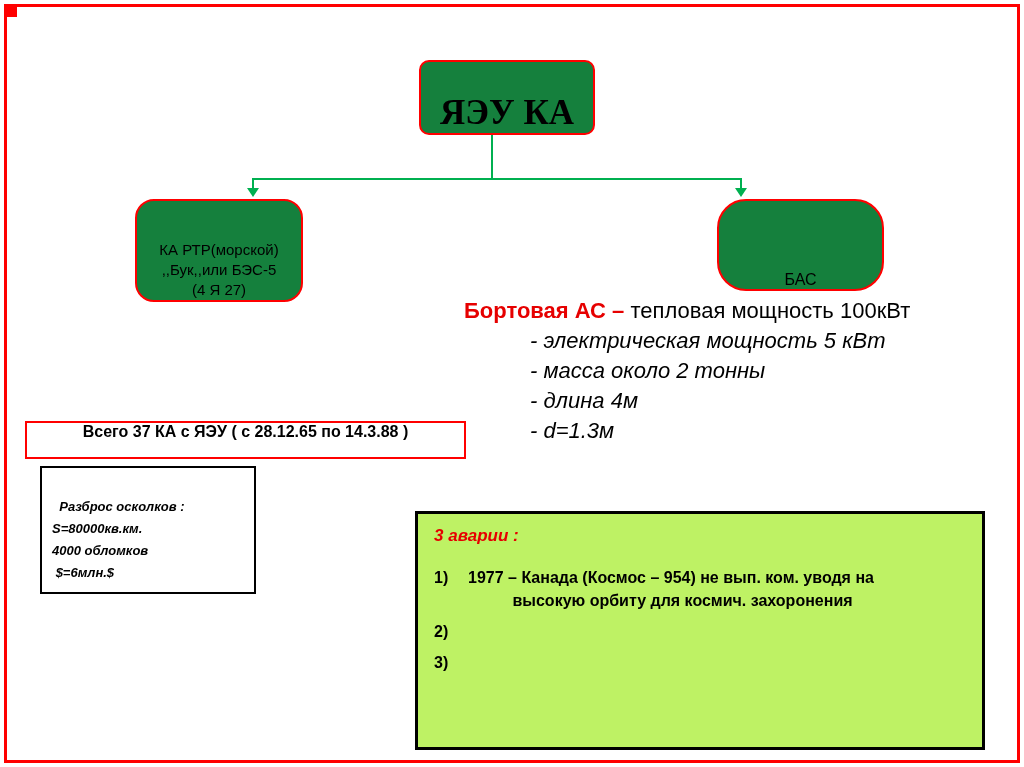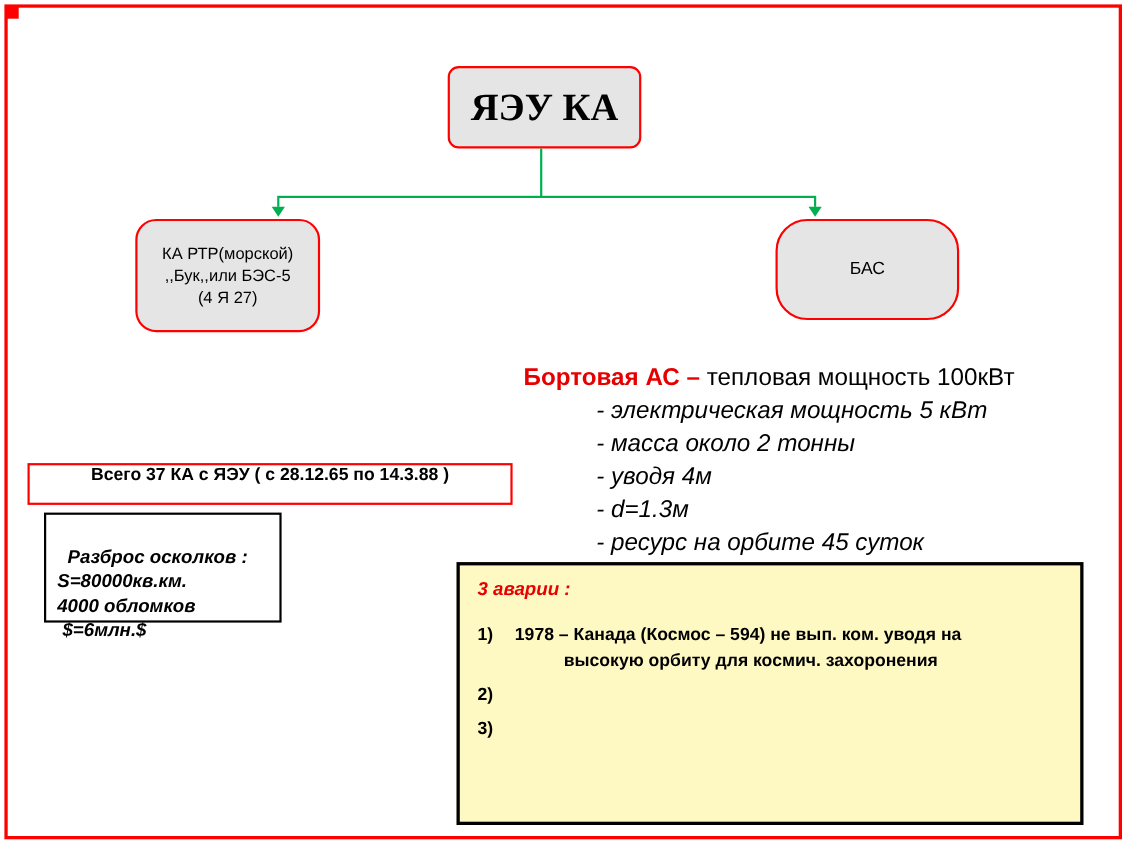--- a/index.html
+++ b/index.html
@@ -19,27 +19,28 @@
       pointer-events: none;
     }
     .corner-mark {
       position: absolute;
       left: 6px; top: 6px;
       width: 11px; height: 11px;
       background: #ff0000;
     }
     .node {
       position: absolute;
-      background: #e5e5e5;
+      background: #15803d;
       border: 2px solid #ff0000;
       display: flex;
-      align-items: center;
+      align-items: flex-end;
       justify-content: center;
       text-align: center;
       box-sizing: border-box;
+      margin-left: 12px;
     }
     .root-node {
       left: 407px; top: 60px; width: 176px; height: 75px;
       border-radius: 10px;
       font-family: "Liberation Serif", serif;
       font-weight: bold;
       font-size: 35px;
     }
     .left-node {
       left: 123px; top: 199px; width: 168px; height: 103px;
@@ -63,62 +64,61 @@
       width: 0; height: 0;
       border-left: 6px solid transparent;
       border-right: 6px solid transparent;
       border-top: 9px solid #00b050;
     }
     .arrow-left-pos  { left: 247px; top: 188px; }
     .arrow-right-pos { left: 735px; top: 188px; }
 
     .bas-details {
       position: absolute;
-      left: 464px; top: 328px;
+      left: 464px; top: 296px;
       font-size: 22px;
       line-height: 30px;
       width: 540px;
-      margin-left: 12px;
     }
     .bas-title { font-weight: bold; color: #e60000; }
     .bas-items { padding-left: 66px; font-style: italic; }
 
     .total-box {
       position: absolute;
       left: 25px; top: 421px;
       width: 441px; height: 38px;
       border: 2px solid #ff0000;
       box-sizing: border-box;
       display: flex;
       align-items: flex-start;
       justify-content: center;
       font-size: 16px;
       font-weight: bold;
       background: #ffffff;
     }
     .debris-box {
       position: absolute;
       left: 40px; top: 466px;
-      width: 216px; height: 100px;
+      width: 216px; height: 128px;
       border: 2px solid #000000;
       box-sizing: border-box;
       padding: 6px 10px;
-      font-size: 17px;
+      font-size: 13px;
       font-weight: bold;
       font-style: italic;
       line-height: 22px;
       white-space: pre-wrap;
       background: #ffffff;
     }
     .accidents-box {
       position: absolute;
       left: 415px; top: 511px;
       width: 570px; height: 239px;
       border: 3px solid #000000;
-      background: #fef9c3;
+      background: #bef264;
       box-sizing: border-box;
       padding: 12px 16px 8px 16px;
     }
     .accidents-title {
       color: #e60000;
       font-weight: bold;
       font-style: italic;
       font-size: 17px;
       margin-bottom: 20px;
     }
@@ -159,43 +159,42 @@
   <span>БАС</span>
 </div>
 
 <div class="bas-details">
   <div>
     <span class="bas-title">Бортовая АС – </span><span>тепловая мощность 100кВт</span>
   </div>
   <div class="bas-items">
     <div>- электрическая мощность 5 кВт</div>
     <div>- масса около 2 тонны</div>
-    <div>- уводя 4м</div>
+    <div>- длина 4м</div>
     <div>- d=1.3м</div>
-    <div>-  ресурс на орбите 45 суток</div>
   </div>
 </div>
 
 <div class="total-box">
   <span>Всего 37 КА с ЯЭУ ( с 28.12.65 по 14.3.88 )</span>
 </div>
 
 <div class="debris-box">
   <span>Разброс осколков :
 S=80000кв.км.
 4000 обломков
  $=6млн.$</span>
 </div>
 
 <div class="accidents-box">
   <div class="accidents-title">3 аварии :</div>
 
   <div class="accident-item">
     <span class="accident-num">1)</span>
-    <span class="accident-text">1978 – Канада (Космос – 594) не вып. ком. уводя на
+    <span class="accident-text">1977 – Канада (Космос – 954) не вып. ком. уводя на
           высокую орбиту для космич. захоронения</span>
   </div>
 
   <div class="accident-item">
     <span class="accident-num">2)</span>
   </div>
 
   <div class="accident-item">
     <span class="accident-num">3)</span>
   </div>

